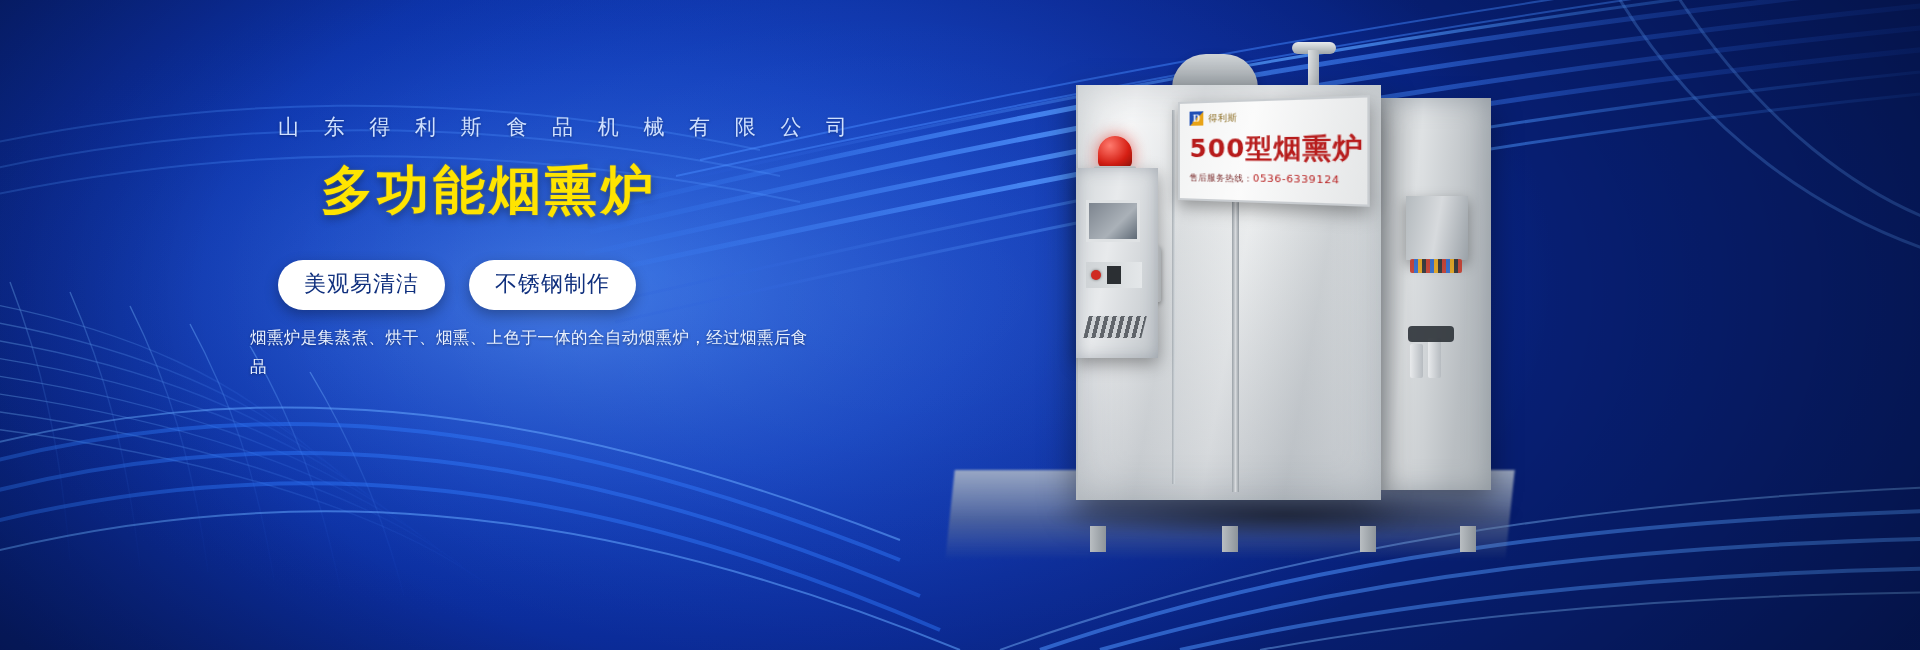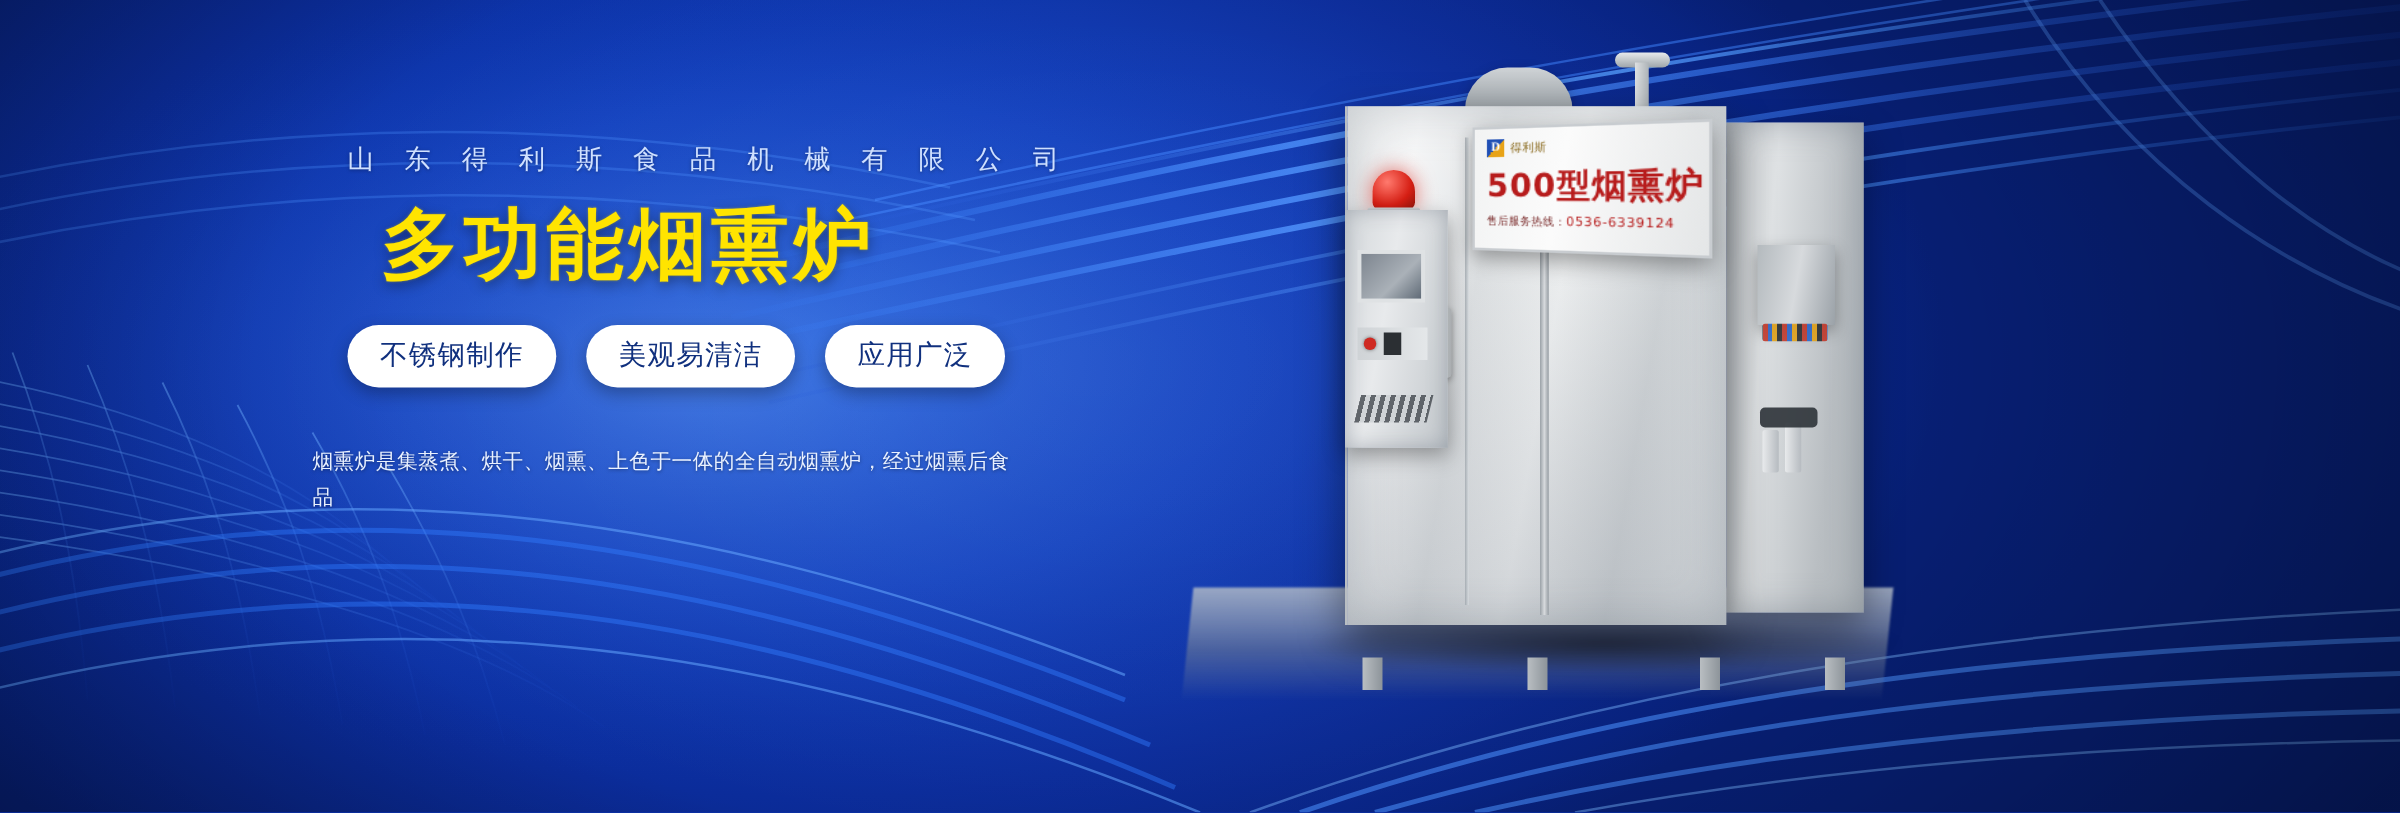--- a/index.html
+++ b/index.html
@@ -29,22 +29,22 @@
 
   .company{
     position:absolute; left:278px; top:113px;
     font-size:21px; letter-spacing:9px; color:#cfe0ff;
     font-family:"DejaVu Sans","Liberation Sans",sans-serif;
     text-shadow:0 1px 3px rgba(0,0,0,.35);
     white-space:nowrap;
   }
 
   .headline{
-    position:absolute; left:305px; top:163px;
-    font-size:62px; font-weight:bold; letter-spacing:4px;
+    position:absolute; left:321px; top:163px;
+    font-size:52px; font-weight:bold; letter-spacing:4px;
     color:#ffe400;
     font-family:"DejaVu Sans","Liberation Sans",sans-serif;
     text-shadow:0 3px 10px rgba(0,0,0,.40), 0 0 2px rgba(255,228,0,.55);
     white-space:nowrap;
     line-height:1.05;
   }
 
   .pills{
     position:absolute; left:278px; top:260px;
     display:flex; gap:24px; align-items:center;
@@ -58,21 +58,20 @@
     box-shadow:0 5px 14px rgba(0,0,0,.30);
     white-space:nowrap;
   }
 
   .desc{
     position:absolute; left:250px; top:323px; width:560px;
     color:#e9f1ff; font-size:16.5px; line-height:29px;
     letter-spacing:.4px;
     font-family:"DejaVu Sans","Liberation Sans",sans-serif;
     text-shadow:0 1px 3px rgba(0,0,0,.40);
-    margin-top:31px;
   }
   .desc p{margin:0;}
 
   
   .machine{position:absolute; left:940px; top:40px; width:600px; height:520px;}
 
   .floor{
     position:absolute; left:10px; top:430px; width:560px; height:90px;
     background:linear-gradient(180deg, rgba(176,186,200,.85) 0%, rgba(120,132,152,.55) 55%, rgba(40,60,120,0) 100%);
     transform:skewX(-6deg);
@@ -342,23 +341,22 @@
 
   <div class="vignette"></div>
 
   <div class="content">
 
     <div class="company">山 东 得 利 斯 食 品 机 械 有 限 公 司</div>
 
     <div class="headline">多功能烟熏炉</div>
 
     <div class="pills">
+      <div class="pill">美观易清洁</div>
       <div class="pill">不锈钢制作</div>
-      <div class="pill">美观易清洁</div>
-      <div class="pill">应用广泛</div>
     </div>
 
     <div class="desc">
       <p>烟熏炉是集蒸煮、烘干、烟熏、上色于一体的全自动烟熏炉，经过烟熏后食品</p>
     </div>
   </div>
 
   <div class="machine">
 
     <div class="floor"></div>

